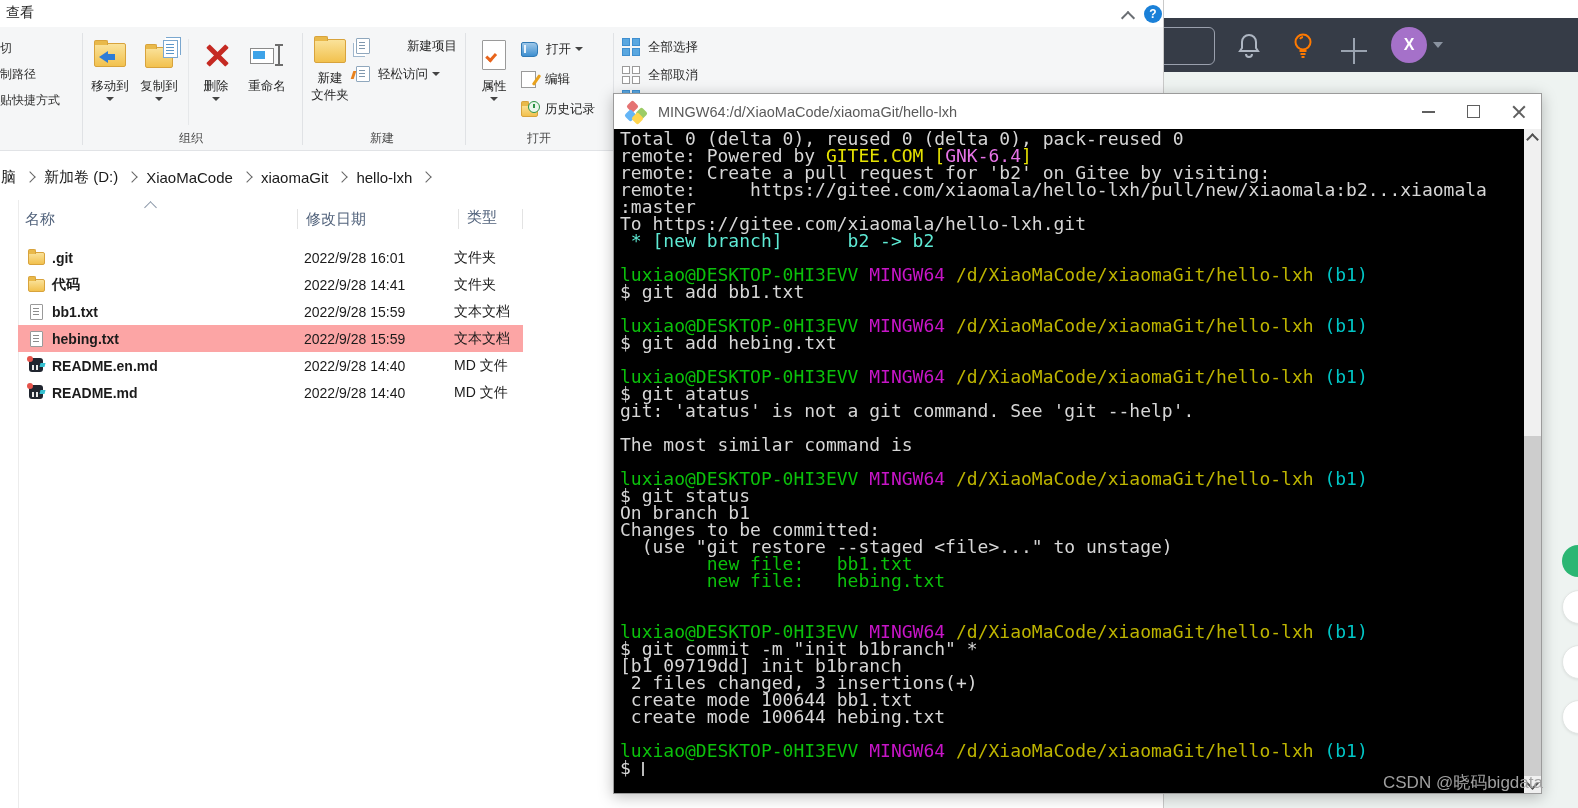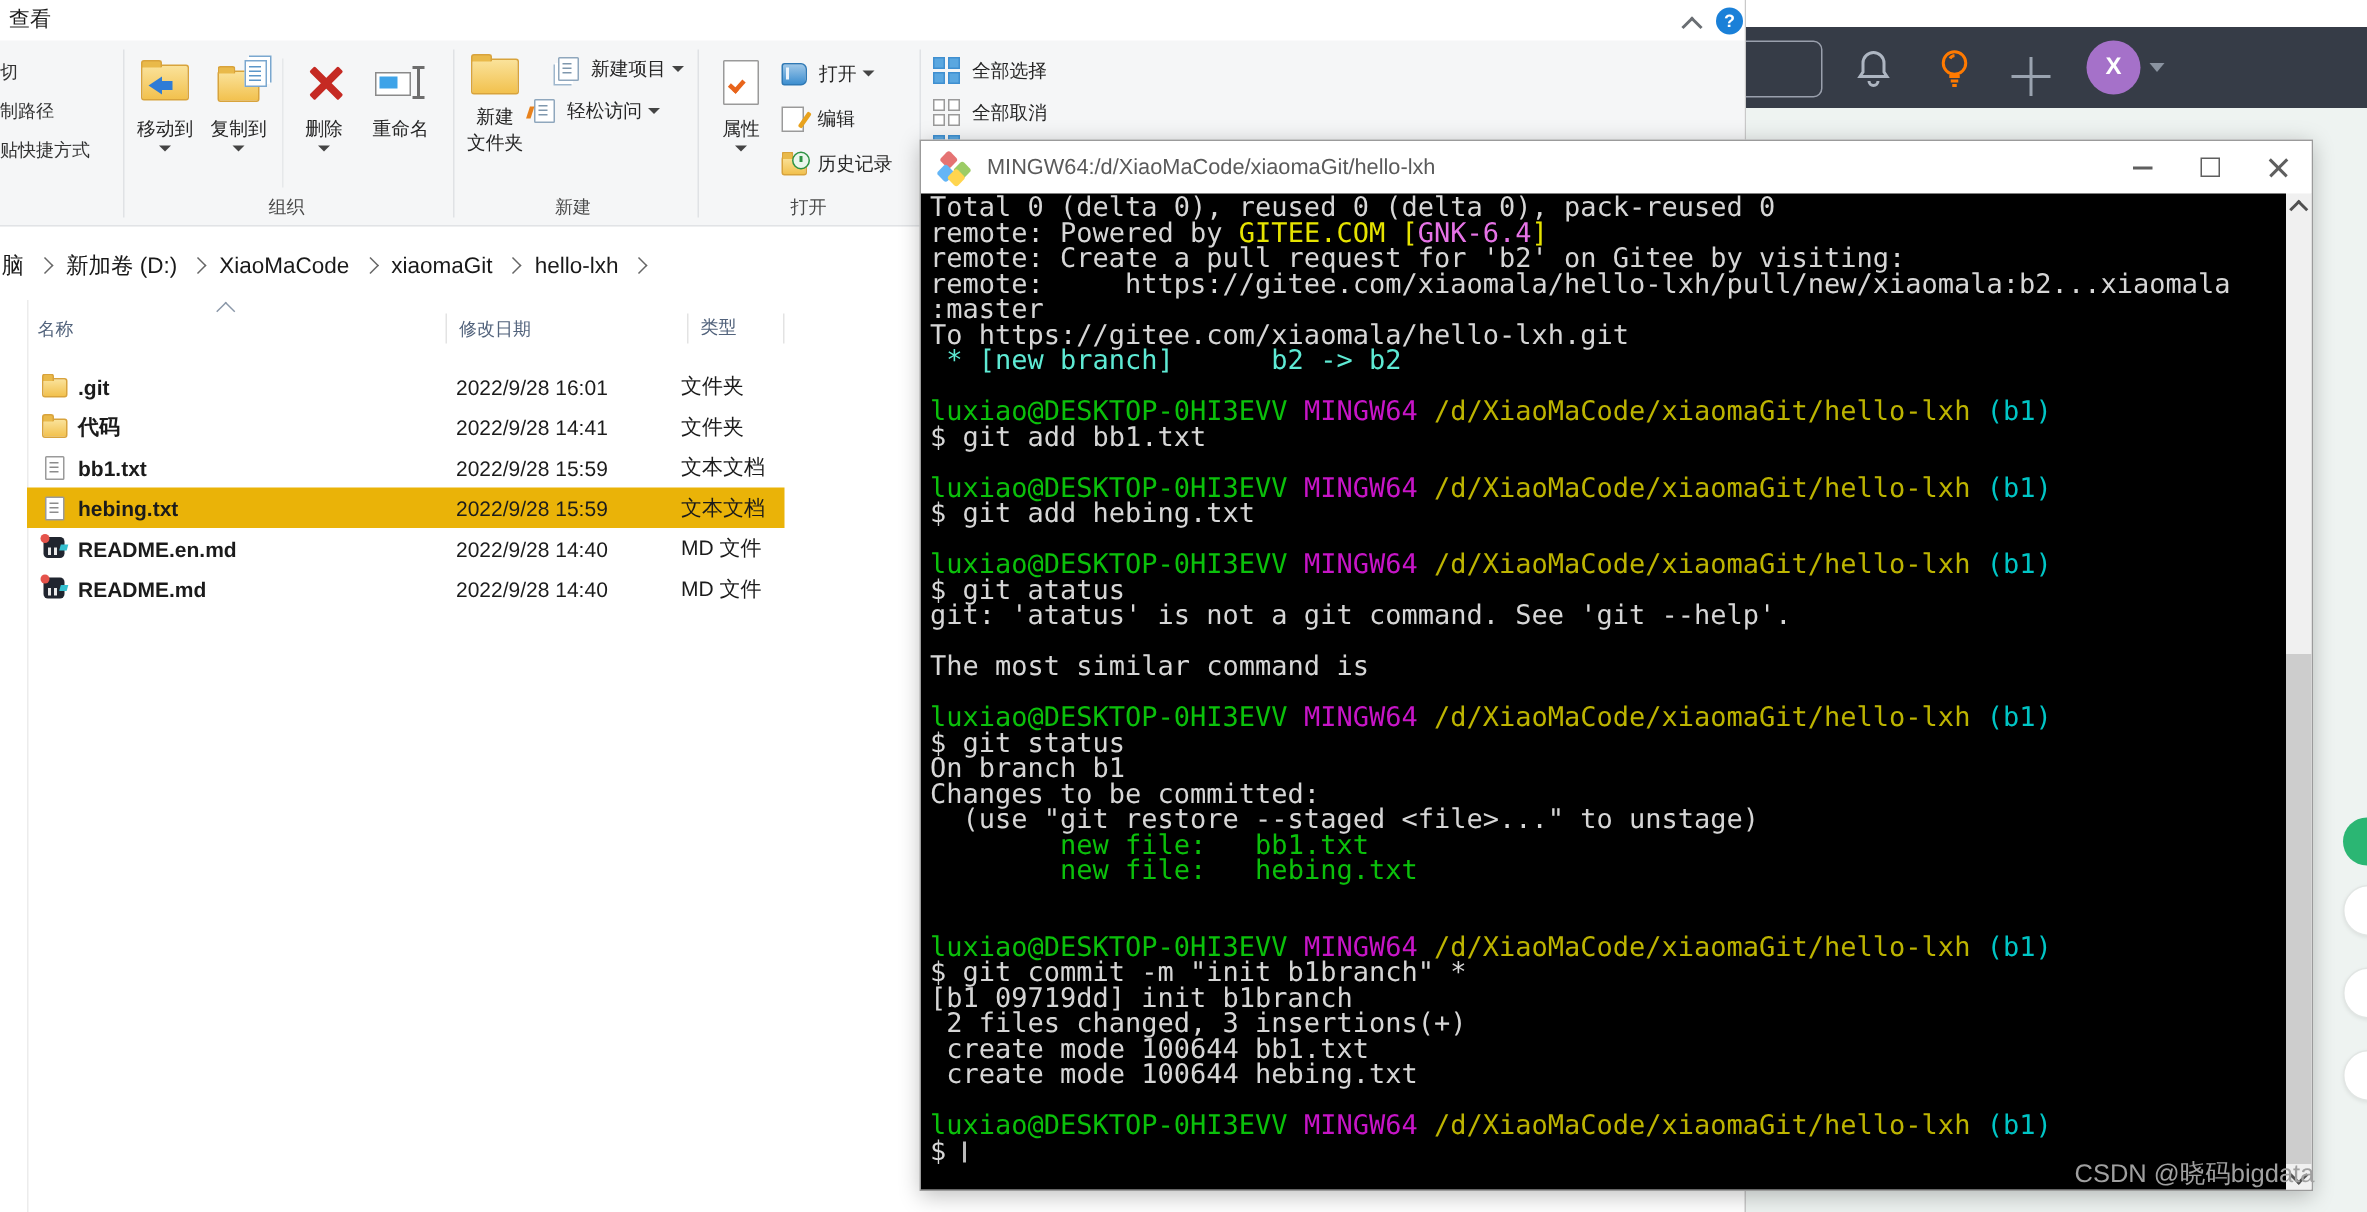--- a/index.html
+++ b/index.html
@@ -87,28 +87,28 @@
   .g-blue span{background:#5aa7e0;border:1px solid #3f8fd0;}
   .g-out span{background:#fff;border:1px solid #9a9a9a;}
   .g-half{position:absolute;overflow:hidden;height:6px;}
 
   
   .addr{position:absolute;left:0;top:156px;width:100%;height:42px;background:#fff;display:flex;align-items:center;font-size:15px;color:#1a1a1a;}
   .crumb{padding:0 4px;}
   .crumb-sep{width:7px;height:7px;border-right:1.5px solid #666;border-top:1.5px solid #666;transform:rotate(45deg);margin:0 6px;}
   
   .lpane-border{position:absolute;left:18px;top:200px;width:1px;height:608px;background:#ececec;}
-  .lheader{position:absolute;left:18px;top:205px;width:505px;height:28px;font-size:12px;color:#52637c;display:flex;align-items:center;}
+  .lheader{position:absolute;left:18px;top:205px;width:505px;height:28px;font-size:15px;color:#52637c;display:flex;align-items:center;}
   .lh-name{width:272px;padding-left:7px;border-right:1px solid #e3e3e3;height:20px;line-height:20px;position:relative;}
   .lh-date{width:152px;padding-left:8px;border-right:1px solid #e3e3e3;height:20px;line-height:20px;}
   .lh-type{padding-left:8px;height:20px;line-height:20px;border-right:1px solid #e3e3e3;flex:1;font-family:Liberation Mono, monospace;}
   .sort-ch{position:absolute;left:128px;top:-6px;width:8px;height:8px;border-left:1.5px solid #8a97a8;border-top:1.5px solid #8a97a8;transform:rotate(45deg);}
   .rows{position:absolute;left:18px;top:244px;width:505px;}
   .frow{height:27px;display:flex;align-items:center;padding-left:10px;font-size:14px;color:#1b1b1b;box-sizing:border-box;}
-  .frow.sel{background:#eab308;}
+  .frow.sel{background:#fca5a5;}
   .ficon{width:18px;height:16px;margin-right:6px;position:relative;flex:0 0 18px;}
   .ficon .folder{position:absolute;left:0;top:2px;}
   .txtic{position:absolute;left:2px;top:0;width:11px;height:14px;background:#fff;border:1px solid #9a9a9a;border-radius:1px;}
   .txtic::after{content:"";position:absolute;left:2px;top:3px;width:6px;height:1px;background:#8c8c8c;box-shadow:0 3px 0 #8c8c8c,0 6px 0 #8c8c8c;}
   .mdic{position:absolute;left:1px;top:0;width:14px;height:14px;background:#20252f;border-radius:3px;}
   .mdic::before{content:"";position:absolute;left:-2px;top:-2px;width:6px;height:6px;border-radius:50%;background:#e5534b;}
   .mdic::after{content:"";position:absolute;right:-2px;top:5px;width:5px;height:4px;background:#35c0d0;transform:skewX(-15deg);}
   .mdic i{position:absolute;left:3px;bottom:2px;width:2px;height:5px;background:#e9e9e9;box-shadow:4px 0 0 #e9e9e9;}
   .fname{width:252px;font-weight:bold;}
   .fdate{width:150px;}
@@ -232,21 +232,21 @@
     <div class="grp-label" style="left:86px;width:210px;">组织</div>
     <div class="rb-div" style="left:302px;"></div>
 
     <div class="bigbtn" style="left:306px;width:48px;">
       <span class="icw" style="height:38px;">
           <span class="folder f-lg"></span>
         </span>
       <span>新建</span>
       <span>文件夹</span>
     </div>
-    <div class="smallrow" style="left:372px;top:8px;">
+    <div class="smallrow" style="left:356px;top:8px;gap:29px;">
       <span class="page-sm pg-stack"></span>
       <span style="margin-left:8px;">新建项目</span>
         <span class="caret-r"></span>
     </div>
     <div class="smallrow" style="left:356px;top:36px;">
       <span class="page-sm" style="position:relative;">
           <span class="bolt"></span>
         </span>
       <span style="margin-left:8px;">轻松访问</span>
         <span class="caret-r"></span>

